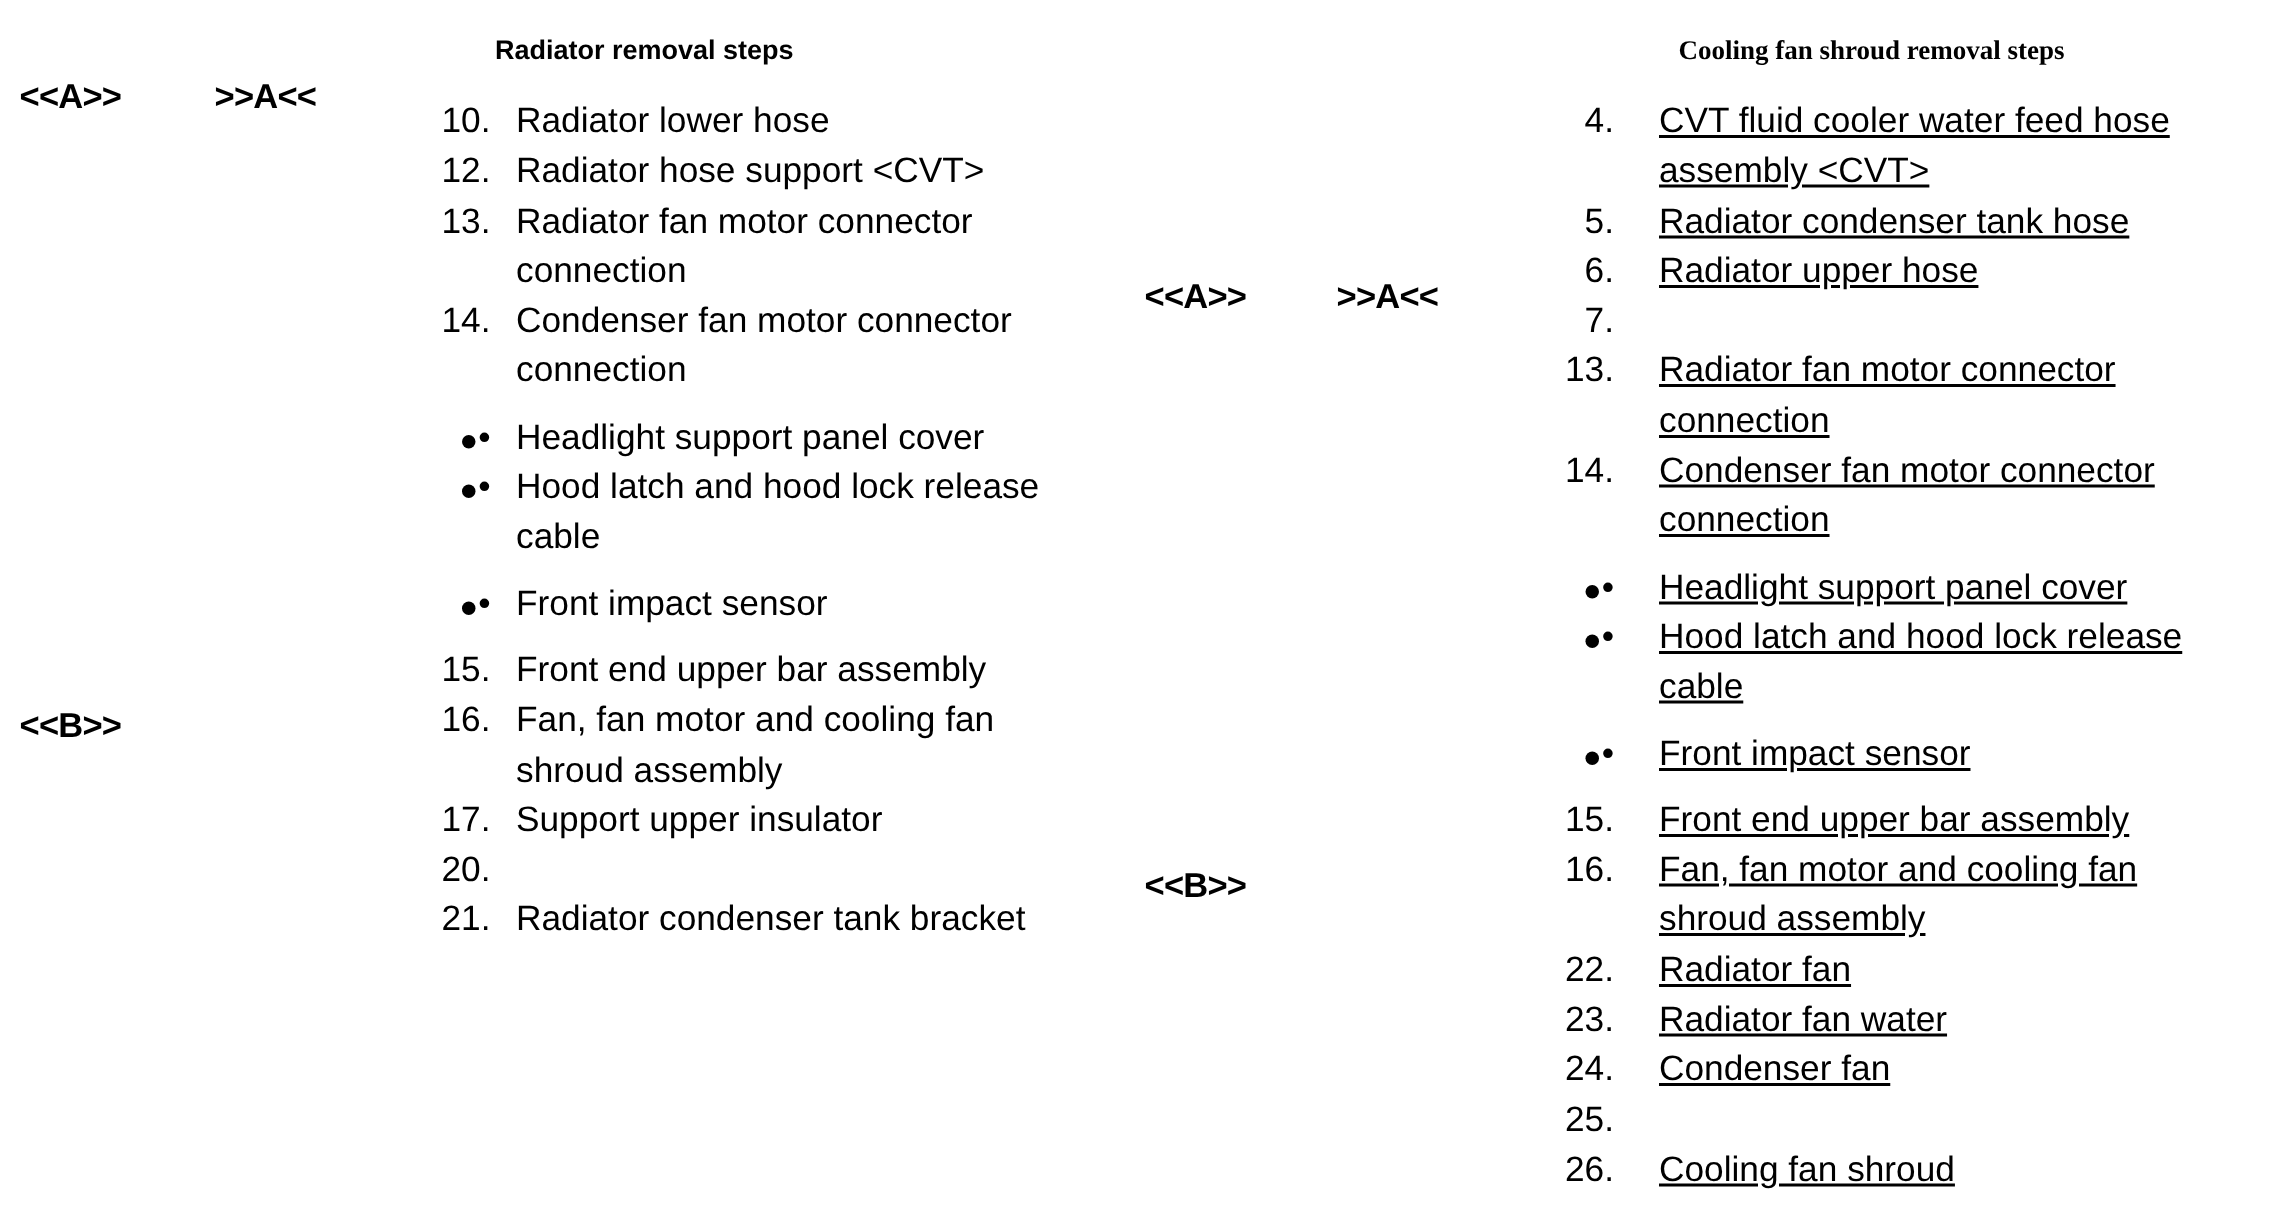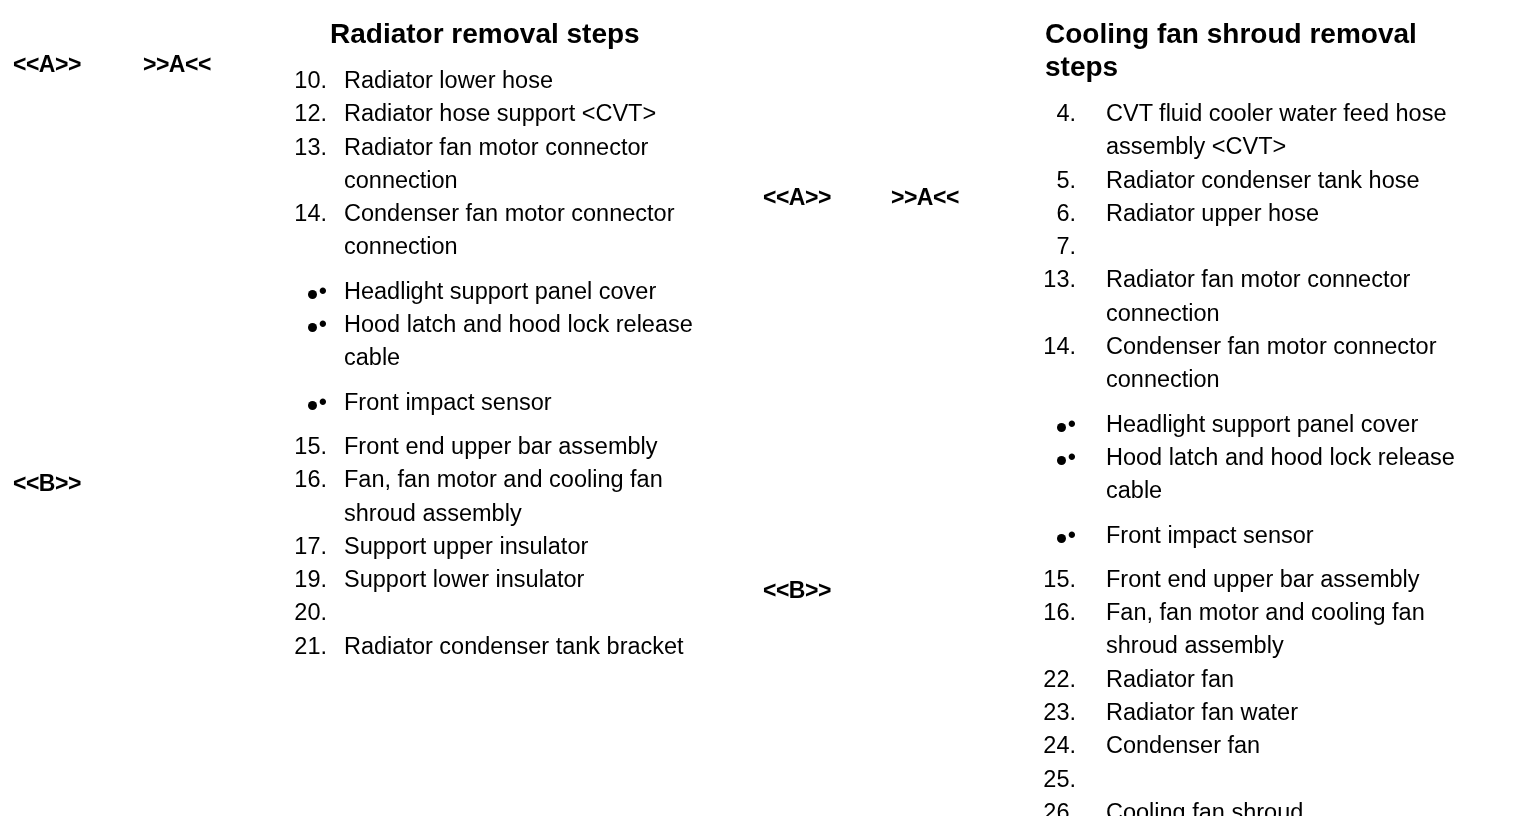--- a/index.html
+++ b/index.html
@@ -22,21 +22,21 @@
 
   .marker {
     font-size: 23px;
     font-weight: bold;
     letter-spacing: -0.5px;
     line-height: 1;
     white-space: nowrap;
   }
 
   .col-title {
-    font-size: 28px;
+    font-size: 18px;
     font-weight: bold;
     line-height: 33px;
     margin: 0 0 0 0;
     white-space: normal;
   }
 
   
   .steps {
     list-style: none;
     margin: 14px;
@@ -63,21 +63,21 @@
     flex: 1 1 auto;
     white-space: normal;
   }
 
   
   #left-list .step-num  { width: 48px; margin-right: 17px; }
   #left-list .step-text { max-width: 470px; }
 
   
   #right-list .step-num  { width: 45px; margin-right: 30px; }
-  #right-list .step-text { max-width: 415px; }
+  #right-list .step-text { max-width: 415px; text-decoration: underline; }
 
   
   .bullet .step-num {
     position: relative;
     text-indent: -9999px;
   }
   .bullet .step-num::before {
     content: "";
     position: absolute;
     right: 10px;
@@ -169,41 +169,35 @@
         </div>
       </li>
       <li>
         <div class="step-row">
           <span class="step-num">17.</span>
           <span class="step-text">Support upper insulator</span>
         </div>
       </li>
       <li>
         <div class="step-row">
-          <span class="step-num">19.</span>
-          <span class="step-text">Support lower insulator</span>
-        </div>
-      </li>
-      <li>
-        <div class="step-row">
           <span class="step-num">20.</span>
         </div>
       </li>
       <li>
         <div class="step-row">
           <span class="step-num">21.</span>
           <span class="step-text">Radiator condenser tank bracket</span>
         </div>
       </li>
     </ul>
 </div>
 
 <div class="block" style="left:1017px; top:17px; width:490px;">
 
-  <div class="col-title" style="margin-left:28px; max-width:400px;">Cooling fan shroud removal steps</div>
+  <div class="col-title" style="margin-left:102px; max-width:400px;font-family:Liberation Serif, serif;">Cooling fan shroud removal steps</div>
 
   <ul class="steps" id="right-list">
       <li>
         <div class="step-row">
           <span class="step-num">4.</span>
           <span class="step-text">CVT fluid cooler water feed hose assembly &lt;CVT&gt;</span>
         </div>
       </li>
       <li>
         <div class="step-row">

